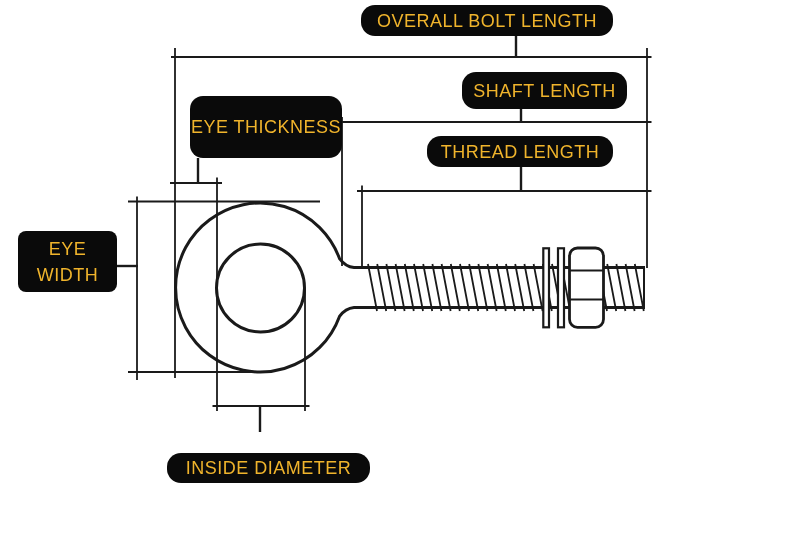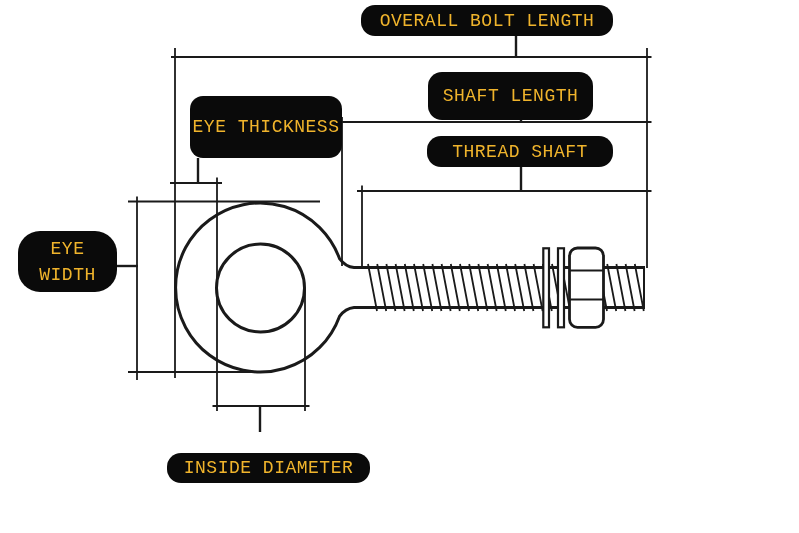--- a/index.html
+++ b/index.html
@@ -7,42 +7,42 @@
     --label-bg:#0a0a0a;
     --label-text:#f0b42c;
     --line-color:#1a1a1a;
   }
   html,body{margin:0;padding:0;background:#e8e8e8;}
   #stage{
     position:relative;
     width:799px;height:533px;
     background:var(--background);
     overflow:hidden;
-    font-family:Liberation Mono, monospace;
+    font-family:Liberation Sans, sans-serif;
   }
   #diagram-svg{position:absolute;left:0;top:0;}
   .dim-label{
     position:absolute;
     background:var(--label-bg);
     color:var(--label-text);
     display:flex;align-items:center;justify-content:center;
     text-align:center;
     font-size:18px;
     letter-spacing:0.5px;
     line-height:26px;
     white-space:pre-line;
     box-sizing:border-box;
     z-index:3;
   }
   .one-line{white-space:nowrap;}
   #label-overall   {left:361px; top:5px;   width:252px; height:31px; border-radius:14px;}
-  #label-shaft     {left:428px; top:72px;  width:165px; height:48px; border-radius:14px;}
+  #label-shaft     {left:462px; top:72px;  width:165px; height:37px; border-radius:14px;}
   #label-thread    {left:427px; top:136px; width:186px; height:31px; border-radius:14px;}
   #label-eye-thick {left:190px; top:96px;  width:152px; height:62px; border-radius:13px;}
-  #label-eye-width {left:18px;  top:231px; width:99px;  height:61px; border-radius:22px;}
+  #label-eye-width {left:18px;  top:231px; width:99px;  height:61px; border-radius:8px;}
   #label-inside-d  {left:167px; top:453px; width:203px; height:30px; border-radius:14px;}
 </style>
 </head>
 <body>
 
 <div id="stage">
 
   <svg id="diagram-svg" width="799" height="533" viewBox="0 0 799 533">
 
     <g stroke="var(--line-color)" fill="none">
@@ -91,20 +91,20 @@
       <line x1="198" y1="158" x2="198" y2="183"></line>
       <line x1="115" y1="266" x2="138" y2="266"></line>
       <line x1="260" y1="406" x2="260" y2="432"></line>
     </g>
   </svg>
 
   <div class="dim-label one-line" id="label-overall">OVERALL BOLT LENGTH</div>
 
   <div class="dim-label one-line" id="label-shaft">SHAFT LENGTH</div>
 
-  <div class="dim-label one-line" id="label-thread">THREAD SHAFT</div>
+  <div class="dim-label one-line" id="label-thread">THREAD LENGTH</div>
 
   <div class="dim-label" id="label-eye-thick">EYE THICKNESS</div>
 
   <div class="dim-label" id="label-eye-width">EYE WIDTH</div>
 
   <div class="dim-label one-line" id="label-inside-d">INSIDE DIAMETER</div>
 </div>
 
 </body></html>

